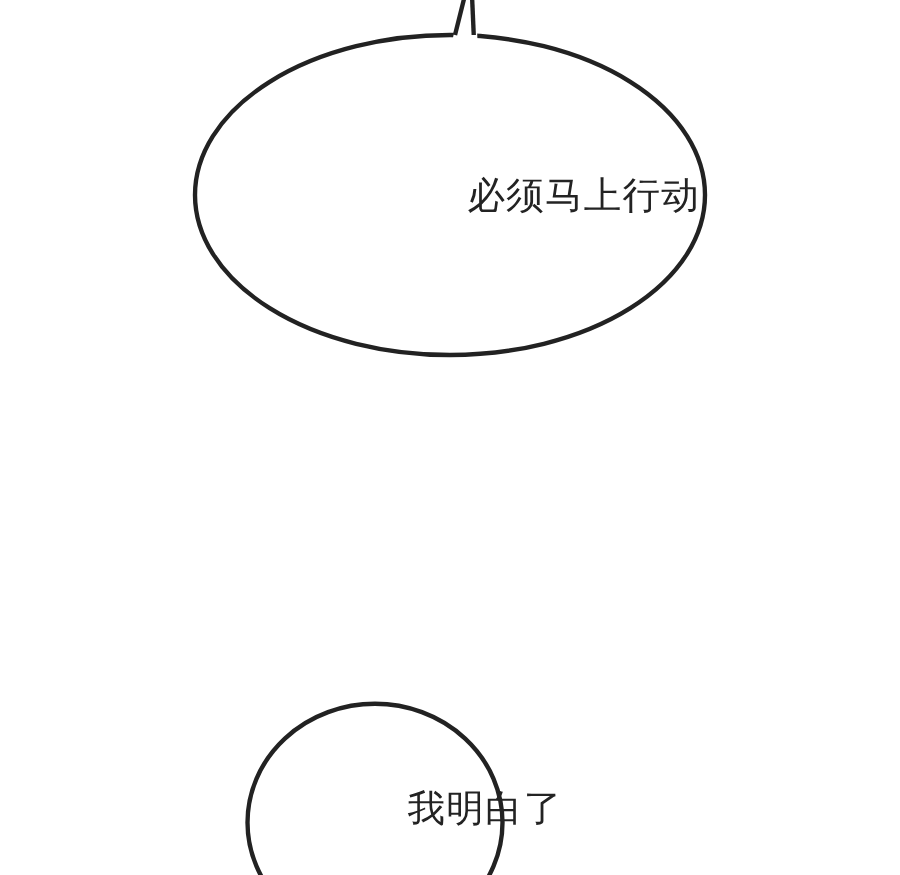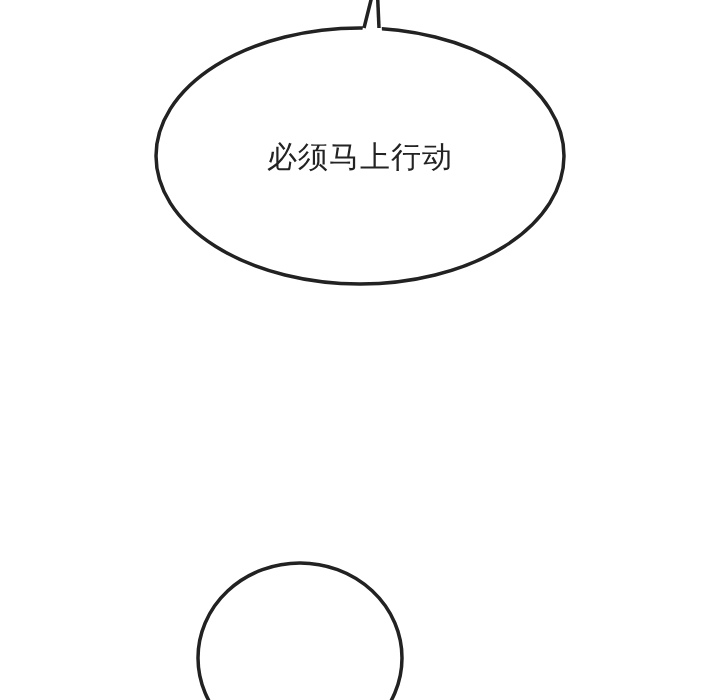--- a/index.html
+++ b/index.html
@@ -20,21 +20,21 @@
     height: 700px;
   }
   #panel svg {
     position: absolute;
     top: 0;
     left: 0;
     display: block;
   }
   .bubble-text {
     position: absolute;
-    text-align: center;
+    text-align: right;
     font-size: 30px;
     line-height: 42px;
     letter-spacing: 1px;
     font-weight: 400;
     user-select: none;
   }
   .bubble-text-top {
     left: 160px;
     top: 136px;
     width: 400px;
@@ -56,13 +56,14 @@
     <polygon points="370,-6 362,32 382,32 380,-6" fill="#ffffff" stroke="none"></polygon>
 
     <path d="M 372.5 -6 L 364 28" stroke-width="3.5" fill="none" stroke-linecap="butt" stroke="#222222"></path>
     <path d="M 377.5 -6 L 379 28" stroke-width="3.5" fill="none" stroke-linecap="butt" stroke="#222222"></path>
 
     <ellipse cx="300" cy="658" rx="102" ry="95" stroke-width="3.5" fill="#ffffff" stroke="#222222"></ellipse>
   </svg>
 
   <div class="bubble-text bubble-text-top" style="color: rgb(35, 35, 35);">必须马上行动</div>
 
+  <div class="bubble-text bubble-text-bottom" style="color: rgb(35, 35, 35);">我明白了</div>
 </div>
 
 </body></html>

